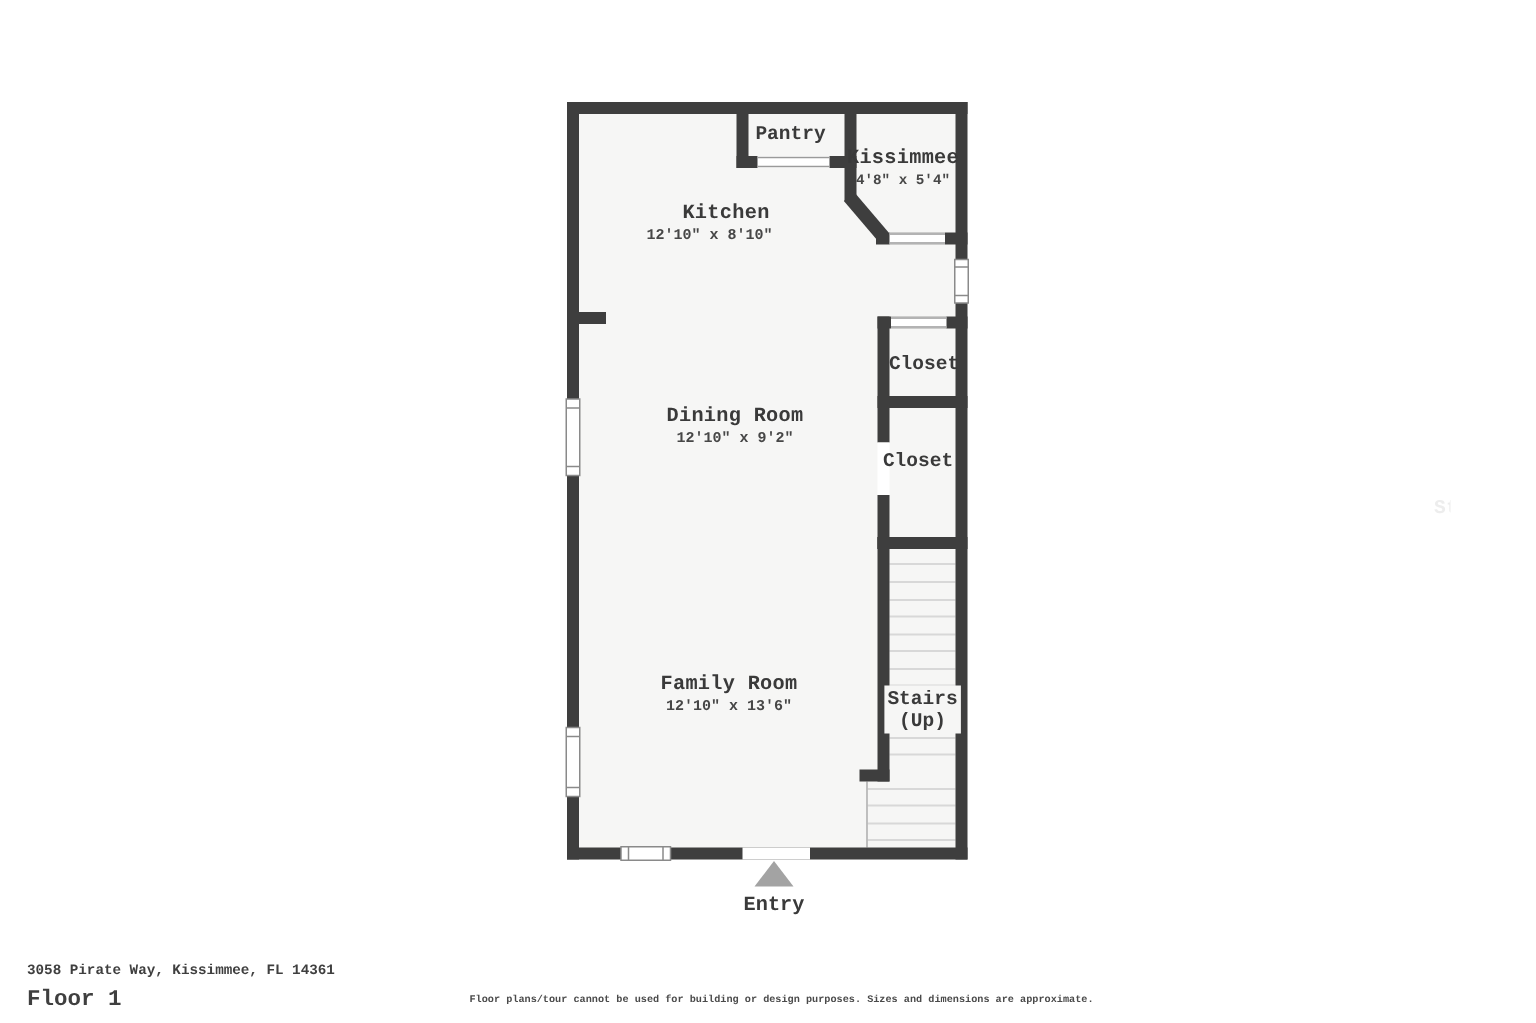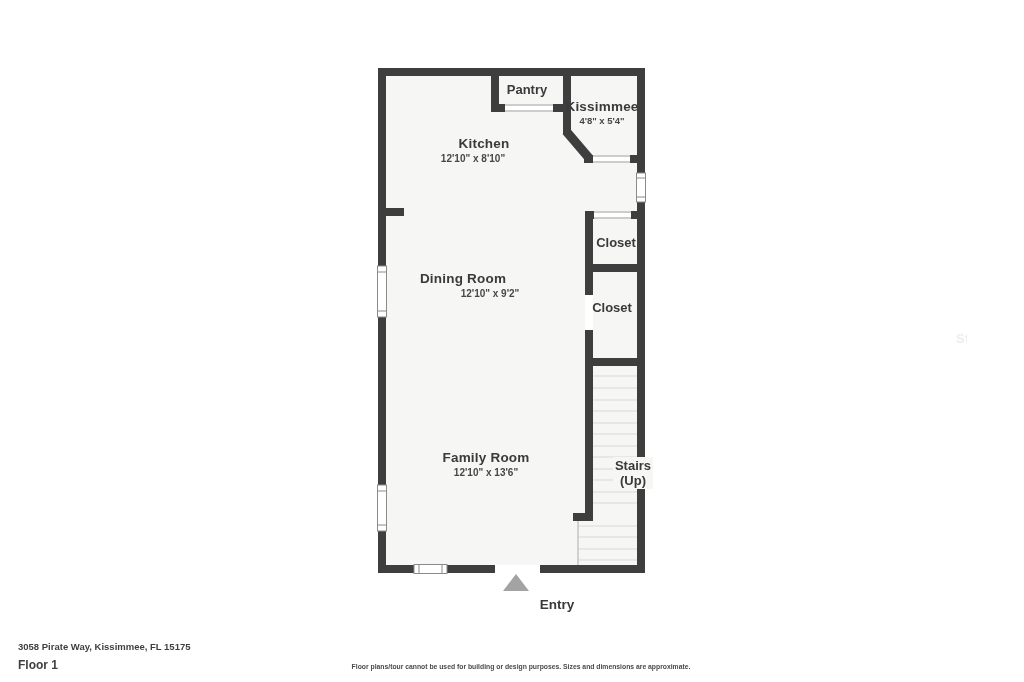--- a/index.html
+++ b/index.html
@@ -2,21 +2,21 @@
 <html><head>
 <meta charset="utf-8">
 <style>
   html, body { margin: 0; padding: 0; background: #ffffff; }
   .canvas {
     position: relative;
     width: 967px;
     height: 682px;
     background: #ffffff;
     overflow: hidden;
-    font-family: Liberation Sans, sans-serif;
+    font-family: Liberation Mono, monospace;
     color: #3a3a3a;
   }
   .plan-svg { position: absolute; left: 0; top: 0; }
   .lbl {
     position: absolute;
     transform: translate(-50%, -50%);
     white-space: nowrap;
     font-weight: bold;
     color: #3a3a3a;
     text-align: center;
@@ -26,21 +26,21 @@
   .room-name-sm { font-size: 13px; }
   .room-dims { font-size: 10px; color: #474747; }
   .stairs-lbl { font-size: 13px; background: #f6f6f5; padding: 1px 2px; line-height: 15px; }
   .entry-lbl { font-size: 13.5px; }
   .footer-address {
     position: absolute; left: 18px; top: 641px;
     font-size: 9.5px; font-weight: bold; color: #3f3f3f;
   }
   .footer-floor {
     position: absolute; left: 18px; top: 658px;
-    font-size: 12px; font-weight: bold; color: #3f3f3f;
+    font-size: 15px; font-weight: bold; color: #3f3f3f;
   }
   .footer-disclaimer {
     position: absolute; left: 0; top: 663px; width: 1042px;
     text-align: center;
     font-size: 6.8px; font-weight: bold; color: #4a4a4a;
   }
   .watermark {
     position: absolute; left: 956px; top: 331px;
     font-size: 13px; font-weight: bold; color: #ededed;
     letter-spacing: 0.3px;
@@ -149,32 +149,32 @@
 
   <div class="lbl room-name" style="left:602px; top:107px;">Kissimmee</div>
   <div class="lbl room-dims" style="left:602px; top:121px; font-size:9.5px;">4'8" x 5'4"</div>
 
   <div class="lbl room-name" style="left:471px; top:144px;padding-left:26px;">Kitchen</div>
   <div class="lbl room-dims" style="left:473px; top:158px;">12'10" x 8'10"</div>
 
   <div class="lbl room-name-sm" style="left:616px; top:243px;">Closet</div>
   <div class="lbl room-name-sm" style="left:612px; top:308px;">Closet</div>
 
-  <div class="lbl room-name" style="left:463px; top:279px;">Dining Room</div>
+  <div class="lbl room-name" style="left:490px; top:279px;">Dining Room</div>
   <div class="lbl room-dims" style="left:490px; top:293px;">12'10" x 9'2"</div>
 
   <div class="lbl room-name" style="left:486px; top:458px;">Family Room</div>
   <div class="lbl room-dims" style="left:486px; top:472px;">12'10" x 13'6"</div>
 
-  <div class="lbl stairs-lbl" style="left:615px; top:473px;margin-left:18px;">
+  <div class="lbl stairs-lbl" style="left:615px; top:473px;">
     <div>Stairs</div>
     <div>(Up)</div>
   </div>
 
-  <div class="lbl entry-lbl" style="left:516px; top:605px;margin-left:41px;">Entry</div>
+  <div class="lbl entry-lbl" style="left:516px; top:605px;">Entry</div>
 
-  <div class="footer-address">3058 Pirate Way, Kissimmee, FL 15175</div>
+  <div class="footer-address">3058 Pirate Way, Kissimmee, FL 14361</div>
   <div class="footer-floor">Floor 1</div>
   <div class="footer-disclaimer">Floor plans/tour cannot be used for building or design purposes. Sizes and dimensions are approximate.</div>
 
   <div class="watermark">StellarMLS</div>
 
 </div>
 
 </body></html>

